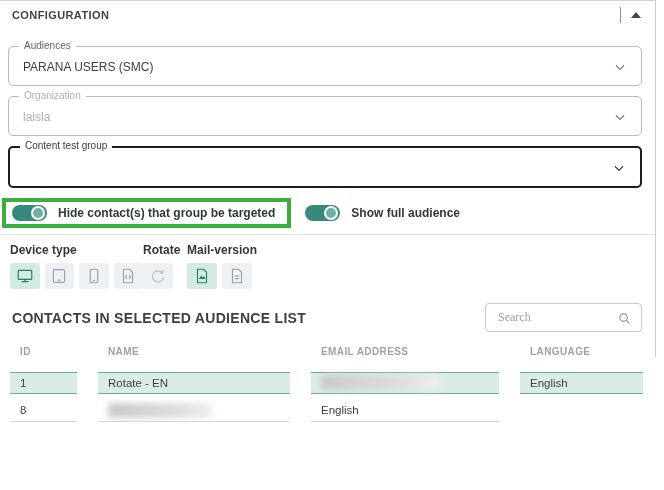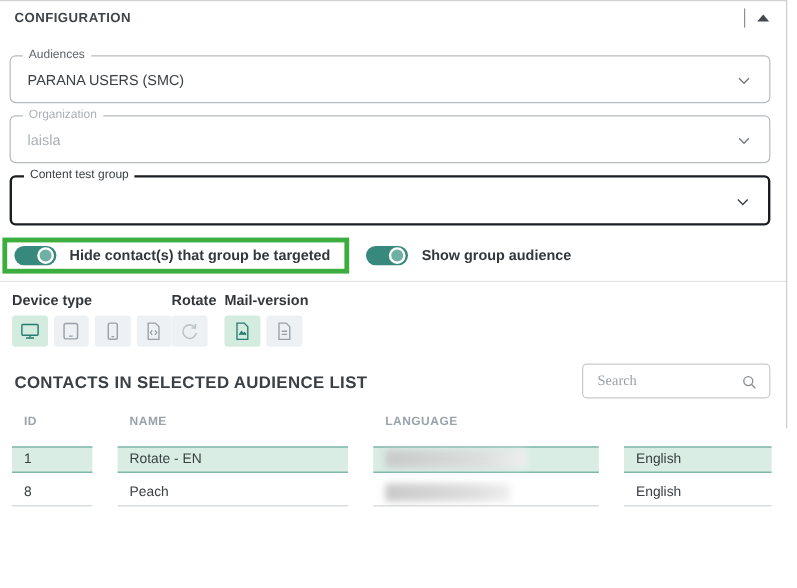--- a/index.html
+++ b/index.html
@@ -117,21 +117,21 @@
         <span class="switch">
             <span class="knob"></span>
           </span>
         <span class="toggle-label">Hide contact(s) that group be targeted</span>
       </div>
     </div>
     <div class="toggle-item second">
       <span class="switch">
           <span class="knob"></span>
         </span>
-      <span class="toggle-label">Show group audience</span>
+      <span class="toggle-label">Show full audience</span>
     </div>
   </div>
 
   <div class="hdivider"></div>
 
   <div class="sections">
 
     <div class="sec-device">
       <div class="section-label">Device type</div>
       <div class="icon-row">
@@ -219,34 +219,34 @@
             <circle cx="10.5" cy="10.5" r="6"></circle>
             <line x1="15" y1="15" x2="20" y2="20"></line>
           </svg>
       </span>
     </span>
   </div>
 
   <div class="tgrid">
     <div class="th">ID</div>
     <div class="th">NAME</div>
+    <div class="th">EMAIL ADDRESS</div>
     <div class="th">LANGUAGE</div>
   </div>
 
   <div class="tgrid row-selected">
     <div class="cell">1</div>
     <div class="cell">Rotate - EN</div>
     <div class="cell">
         <span class="blur-redact blur-w1"></span>
       </div>
     <div class="cell">English</div>
   </div>
 
   <div class="tgrid row-normal">
     <div class="cell">8</div>
-    <div class="cell">Peach</div>
     <div class="cell">
         <span class="blur-redact blur-w2"></span>
       </div>
     <div class="cell">English</div>
   </div>
 
 </div>
 
 </body></html>

